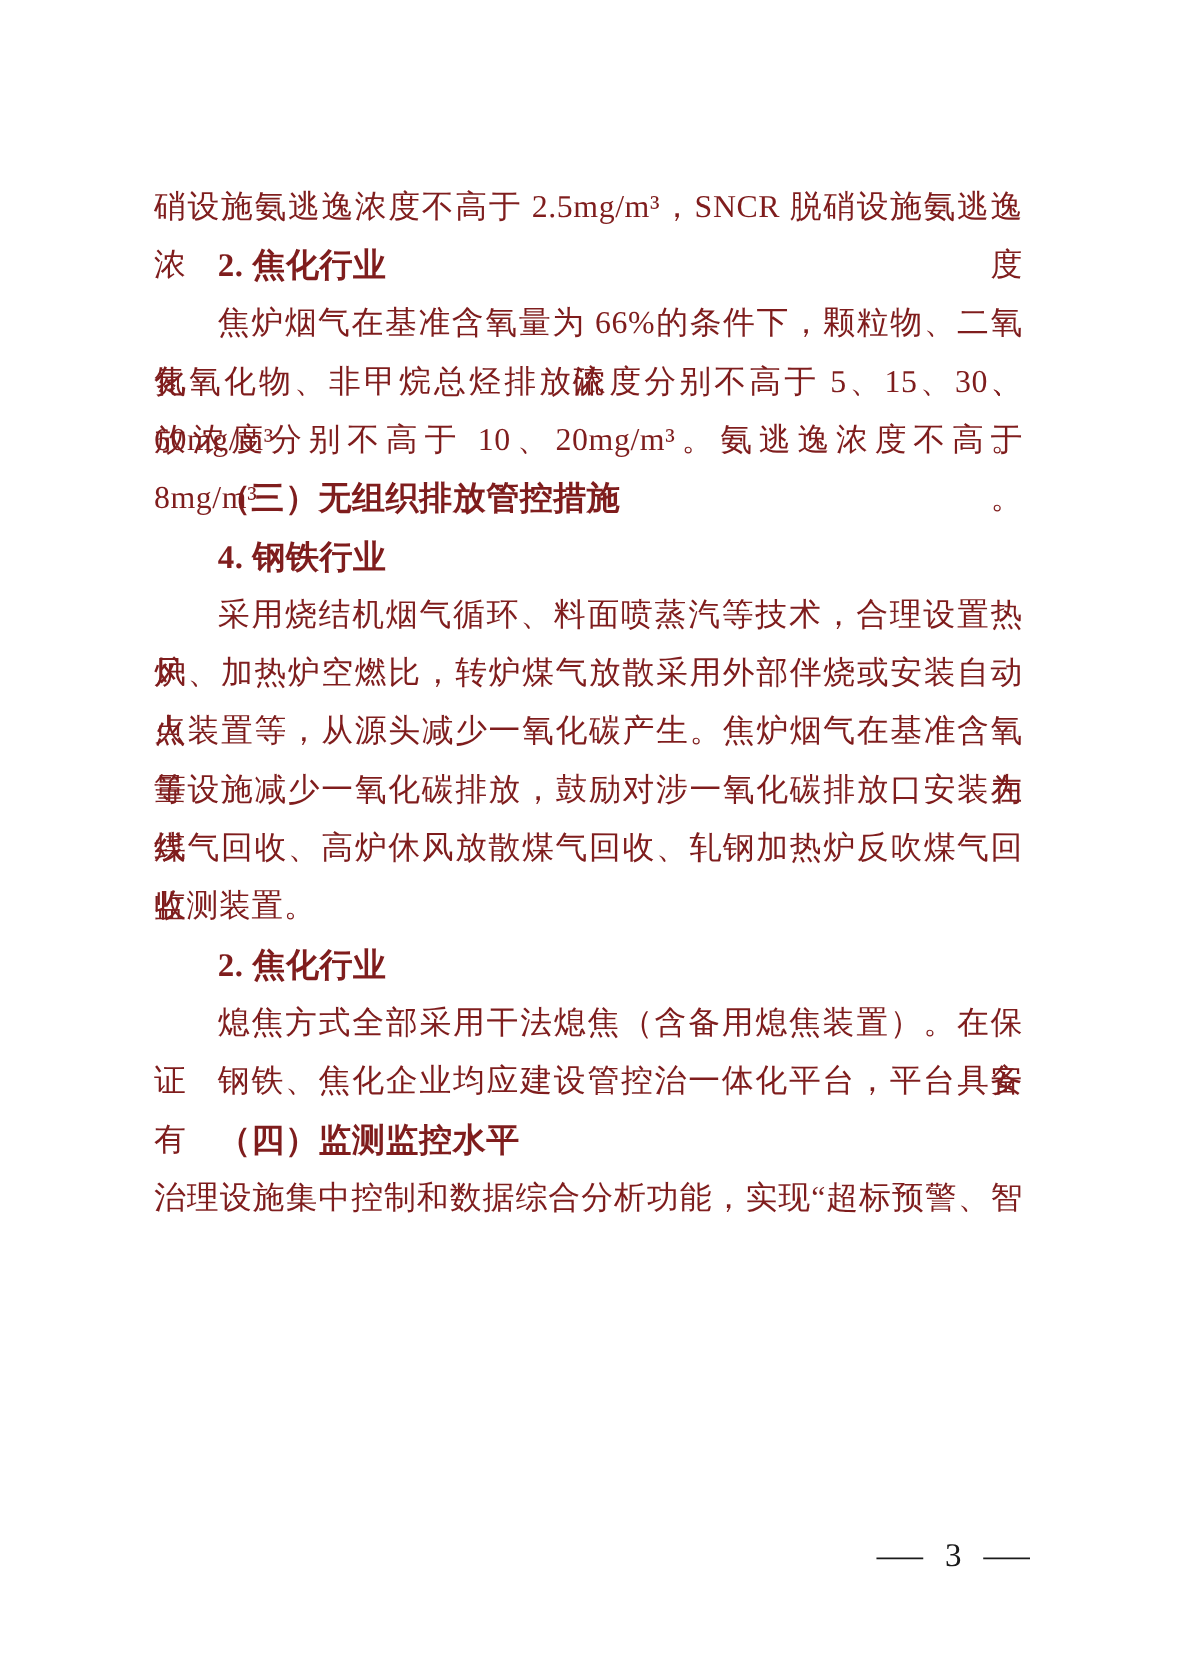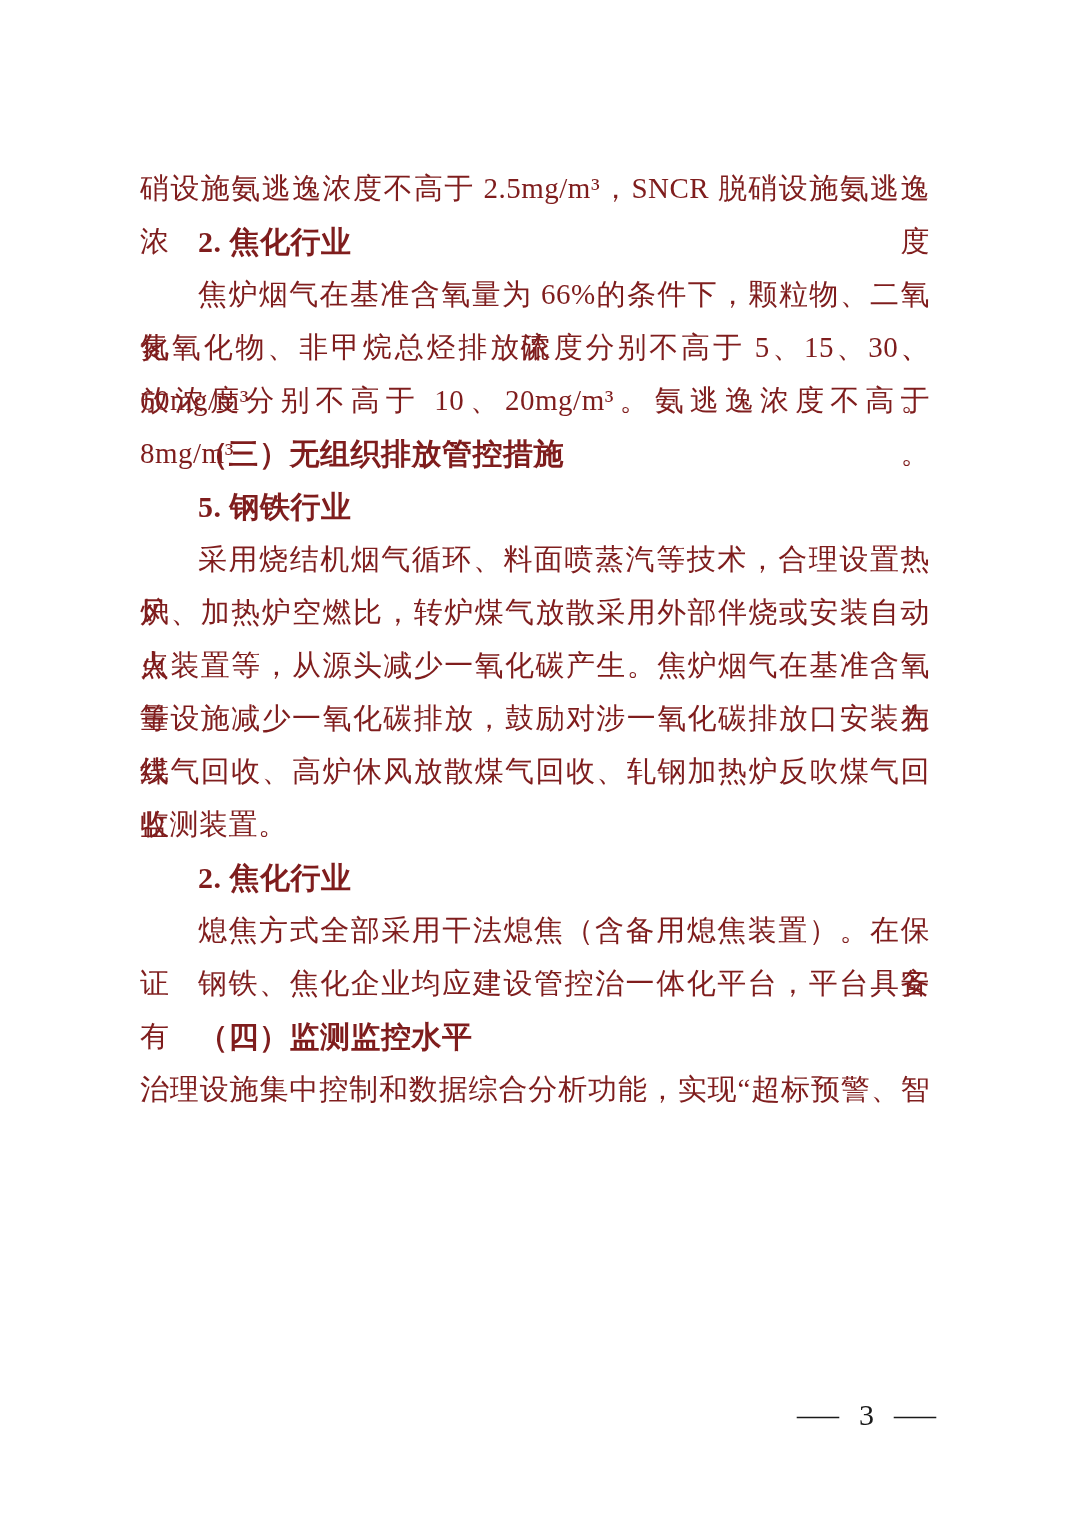--- a/index.html
+++ b/index.html
@@ -64,21 +64,21 @@
 <body>
 
 <div class="page">
   <div class="text-block" id="lines-container">
       <div class="line justify">硝设施氨逃逸浓度不高于 2.5mg/m³，SNCR 脱硝设施氨逃逸浓度</div>
       <div class="line heading indent">2. 焦化行业</div>
       <div class="line justify indent">焦炉烟气在基准含氧量为 66%的条件下，颗粒物、二氧化硫、</div>
       <div class="line justify">氮氧化物、非甲烷总烃排放浓度分别不高于 5、15、30、60mg/m³。</div>
       <div class="line justify">放浓度分别不高于 10、20mg/m³。氨逃逸浓度不高于 8mg/m³。</div>
       <div class="line heading indent">（三）无组织排放管控措施</div>
-      <div class="line heading indent">5. 钢铁行业</div>
+      <div class="line heading indent">4. 钢铁行业</div>
       <div class="line justify indent">采用烧结机烟气循环、料面喷蒸汽等技术，合理设置热风</div>
       <div class="line justify">炉、加热炉空燃比，转炉煤气放散采用外部伴烧或安装自动点</div>
       <div class="line justify">火装置等，从源头减少一氧化碳产生。焦炉烟气在基准含氧量为</div>
       <div class="line justify">等设施减少一氧化碳排放，鼓励对涉一氧化碳排放口安装在线</div>
       <div class="line justify">煤气回收、高炉休风放散煤气回收、轧钢加热炉反吹煤气回收</div>
       <div class="line">监测装置。</div>
       <div class="line heading indent">2. 焦化行业</div>
       <div class="line justify indent">熄焦方式全部采用干法熄焦（含备用熄焦装置）。在保证安</div>
       <div class="line justify indent">钢铁、焦化企业均应建设管控治一体化平台，平台具备有</div>
       <div class="line heading indent">（四）监测监控水平</div>

